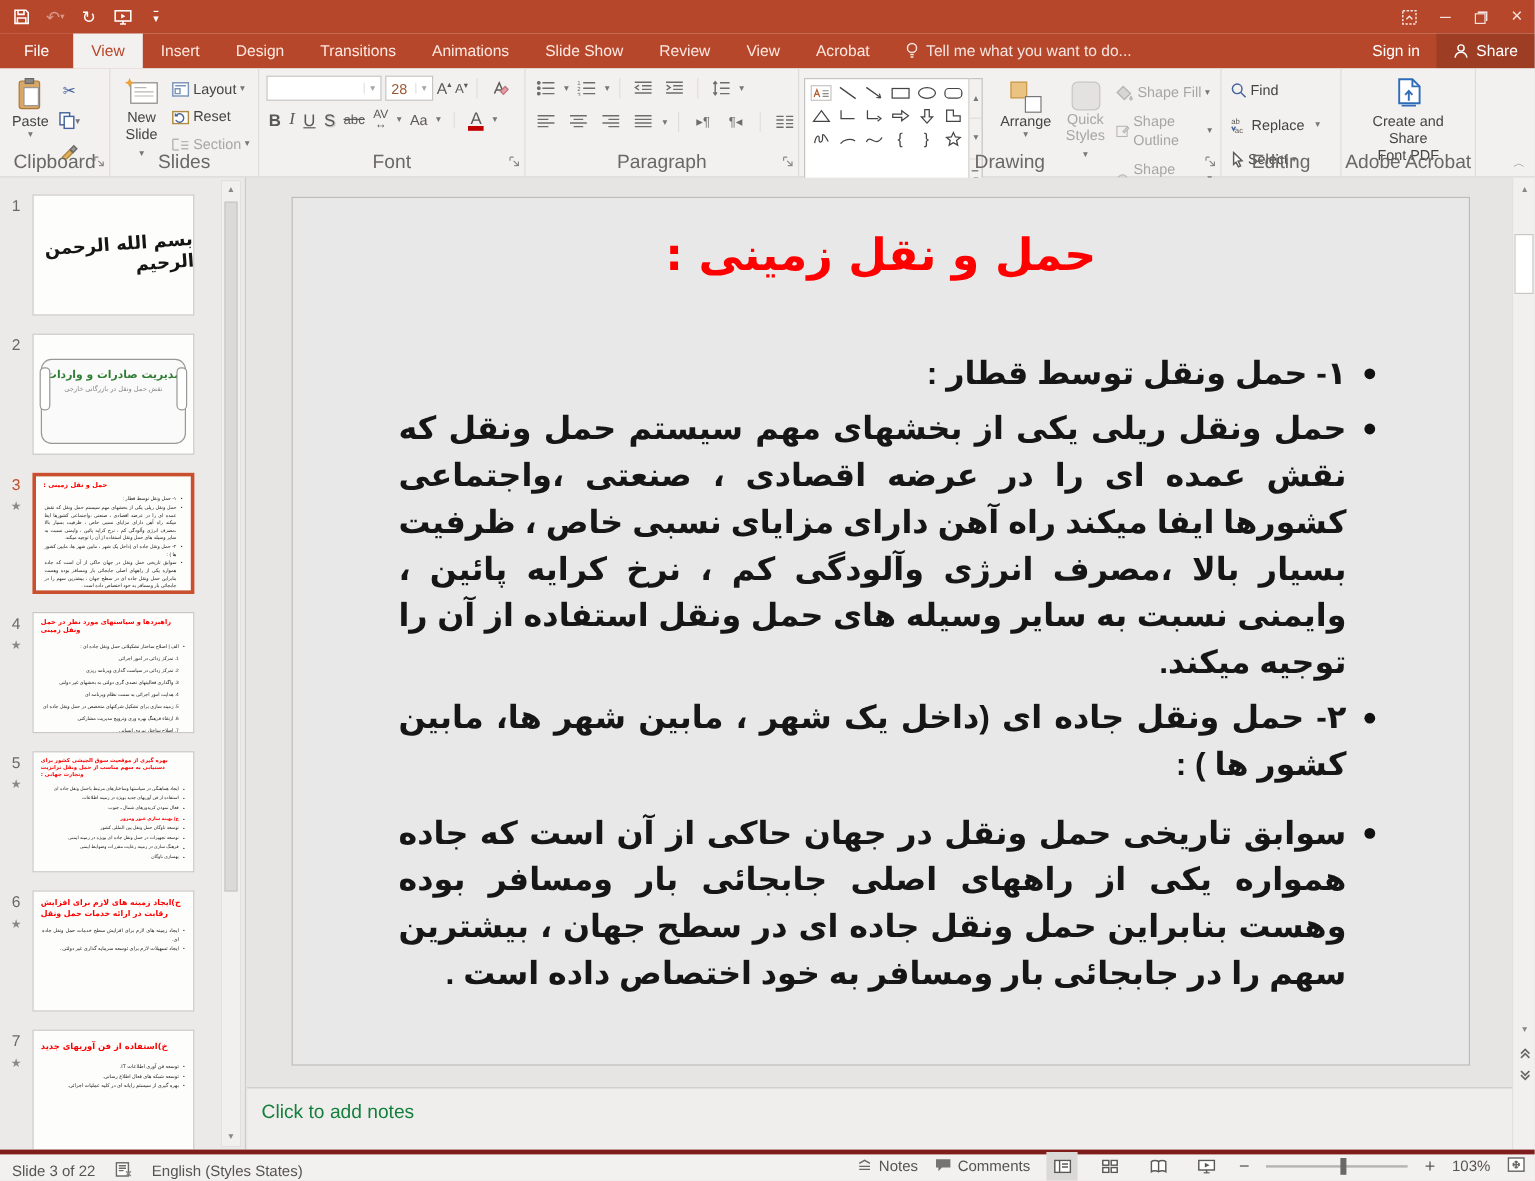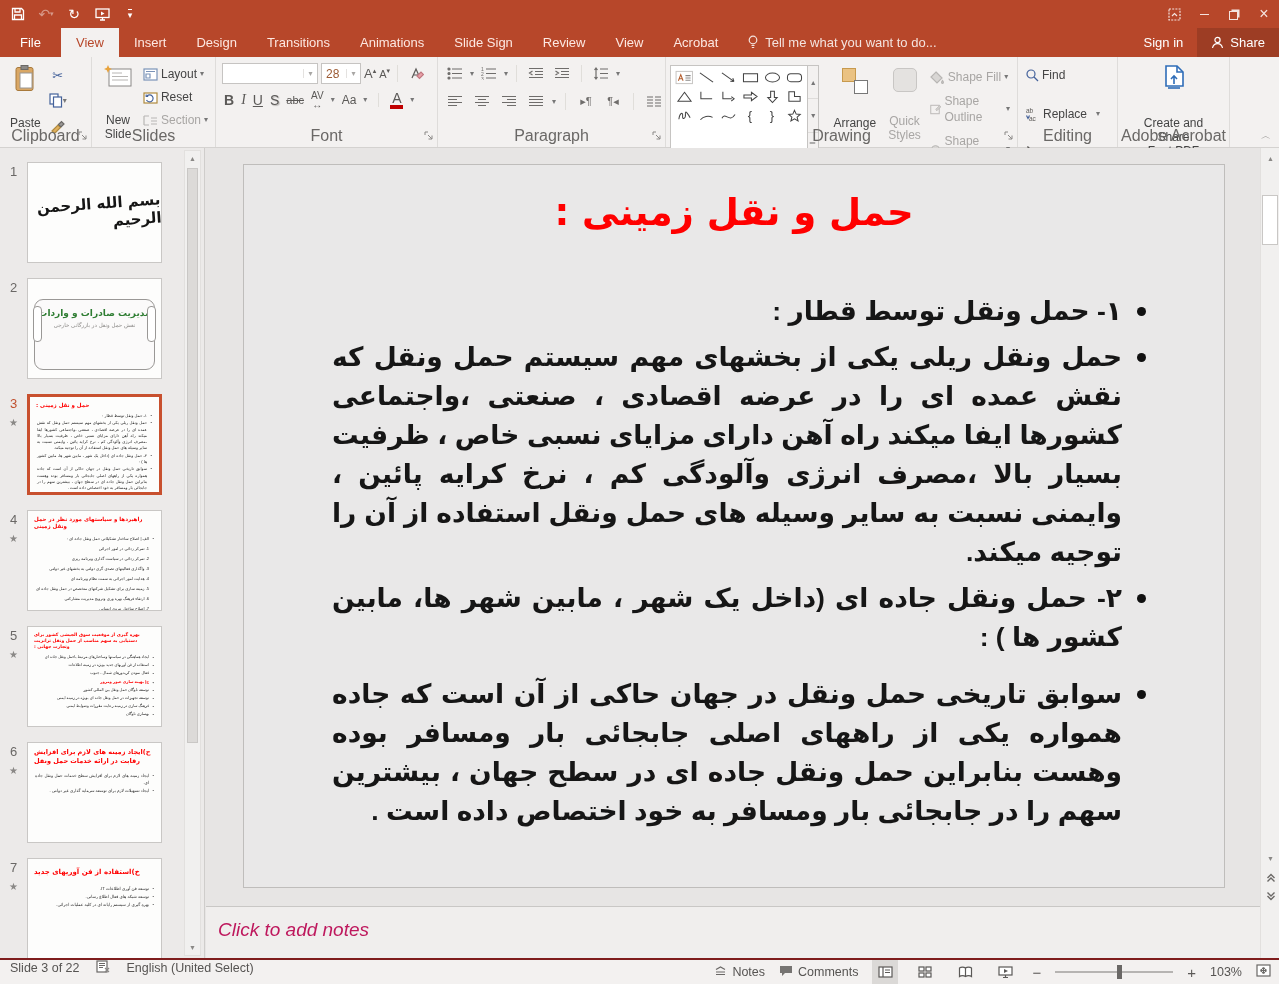--- a/index.html
+++ b/index.html
@@ -31,21 +31,21 @@
   .signin { line-height:29px; color:#fff; font-size:13px; margin-right:14px; }
   .share { display:flex; align-items:center; gap:6px; background:rgba(0,0,0,.14); color:#fff; font-size:13px; padding:0 14px; }
   .share svg { stroke:#fff; fill:none; stroke-width:1.2; }
 
   
   .ribbon { position:absolute; left:0; top:57px; width:100%; height:91px; background:#f3f1f0; border-bottom:1px solid #d4d2d0; display:flex; }
   .grp { position:relative; height:100%; border-right:1px solid #dedcda; padding:4px 4px 16px 4px; display:flex; align-items:flex-start; }
   .glabel { position:absolute; bottom:2px; left:0; right:0; text-align:center; font-size:16px; color:#6a6866; }
   .dlg { position:absolute; bottom:3px; right:4px; }
   .dlg svg { stroke:#8a8886; fill:none; stroke-width:1; }
-  .bigbtn { display:flex; flex-direction:column; align-items:center; justify-content:flex-start; padding:3px 6px; font-size:12px; color:#444;gap:22px; }
+  .bigbtn { display:flex; flex-direction:column; align-items:center; justify-content:flex-start; padding:3px 6px; font-size:12px; color:#444; }
   .bigbtn .cap { line-height:14px; text-align:center; }
   .arr { font-size:8px; color:#777; line-height:8px; }
   .sbtn { display:flex; align-items:center; gap:3px; font-size:12px; color:#444; padding:2px 3px; line-height:16px; }
   .sbtn svg, .mi svg { stroke:#6f6d6b; fill:none; stroke-width:1.2; }
   .dis2 { color:#a8a6a4 !important;align-items:center; }
   .dis2 svg { stroke:#b8b6b4 !important; }
   .col { display:flex; flex-direction:column; justify-content:flex-start; }
   .mi { width:22px; height:21px; display:flex; align-items:center; justify-content:center; }
   .combo { background:#fff; border:1px solid #c6c4c2; height:21px; display:flex; align-items:center; }
   .combo .cval { flex:1; font-size:12px; color:#9c5a33; padding:0 4px; }
@@ -99,30 +99,30 @@
 
   
   .editor { position:absolute; left:206px; top:0; right:19px; height:810px; background:#e7e5e4; }
   .slide { position:absolute; left:37px; top:16px; width:982px; height:724px; background:#e9e8e8; border:1px solid #bfbdbb; }
   .stitle { margin-top:26px; text-align:center; direction:rtl; font-family:"DejaVu Sans",sans-serif; font-weight:bold; font-size:37px; color:#ff0000; }
   .sbody { direction:rtl; margin:58px 70px 0 88px; font-family:"DejaVu Sans",sans-serif; font-weight:bold; font-size:26.5px; color:#161616; }
   .bi { position:relative; padding-right:32px; text-align:justify; line-height:39px; margin-bottom:7px; }
   .bi:before { content:""; position:absolute; right:8px; top:15px; width:9px; height:9px; border-radius:50%; background:#111; }
   .bi.gap { margin-top:18px; }
   .notes { position:absolute; left:0; right:0; top:758px; height:52px; background:#f0eeed; border-top:1px solid #c9c7c5; padding:12px 0 0 12px; }
-  .notes span { font-size:19px; color:#be185d;font-style:italic; }
+  .notes span { font-size:16px; color:#15803d; }
 
   
   .vscroll { position:absolute; right:0; top:0; width:19px; height:810px; background:#f1f0ef; border-left:1px solid #e2e0de; }
   .vbtnbx { position:absolute; left:2px; width:15px; height:16px; display:flex; align-items:center; justify-content:center; font-size:7px; color:#8a8886; }
   .vthumb { position:absolute; left:1px; top:47px; width:16px; height:50px; background:#fff; border:1px solid #c9c7c5; }
   .dbl svg { stroke:#6a6866; fill:none; stroke-width:1.4; }
 
   
-  .statusbar { position:absolute; left:0; top:958px; width:100%; height:26px; background:#f3f1f0; border-top:2px solid #7f1d1d; display:flex; align-items:flex-start; font-size:12.5px; color:#565452; }
+  .statusbar { position:absolute; left:0; top:958px; width:100%; height:26px; background:#f3f1f0; border-top:4px solid #7f1d1d; display:flex; align-items:flex-end; font-size:12.5px; color:#565452; }
   .statusbar .lft { display:flex; align-items:center; gap:16px; padding-left:10px; }
   .statusbar .rgt { margin-left:auto; display:flex; align-items:center; gap:14px; padding-right:8px; }
   .sic svg { stroke:#6a6866; fill:none; stroke-width:1.2; }
   .sbitem { display:flex; align-items:center; gap:5px; }
   .vbtn { width:26px; height:24px; display:flex; align-items:center; justify-content:center; }
   .vbtn.active { background:#dbd9d7; }
   .vbtn svg { stroke:#5b5957; fill:none; stroke-width:1.2; }
   .zoomtrack { position:relative; width:118px; height:2px; background:#b6b4b2; }
   .zoomthumb { position:absolute; left:52%; top:-6px; width:5px; height:14px; background:#6a6866; }
   .zoomsym { font-size:15px; color:#5b5957; }
@@ -170,21 +170,21 @@
     </div>
   </div>
 
   <div class="tabrow">
     <span class="tab file">File</span>
     <span class="tab active">View</span>
     <span class="tab">Insert</span>
     <span class="tab">Design</span>
     <span class="tab">Transitions</span>
     <span class="tab">Animations</span>
-    <span class="tab">Slide Sign</span>
+    <span class="tab">Slide Show</span>
     <span class="tab">Review</span>
     <span class="tab">View</span>
     <span class="tab">Acrobat</span>
     <span class="tellme">
       <svg width="12" height="15" viewBox="0 0 12 15">
           <circle cx="6" cy="5" r="3.8"></circle>
           <path d="M4.5 10.5h3M4.8 12.5h2.4"></path>
         </svg>
       <span>Tell me what you want to do...</span>
     </span>
@@ -551,21 +551,21 @@
             </span>
         </div>
       </div>
       <span class="glabel">Drawing</span>
       <span class="dlg"><svg width="9" height="9" viewBox="0 0 9 9">
             <path d="M1 1h3M1 1v3M4 4l4 4M8 4.5V8H4.5"></path>
           </svg></span>
     </div>
 
     <div class="grp" style="width:100px">
-      <div class="col" style="gap:19px;padding-top:4px">
+      <div class="col" style="gap:9px;padding-top:4px">
         <span class="sbtn">
             <svg width="14" height="14" viewBox="0 0 14 14">
               <circle cx="6" cy="6" r="4" stroke="#44629b"></circle>
               <path d="M9 9l4 4" stroke="#44629b"></path>
             </svg>
             <span>Find</span>
           </span>
         <span class="sbtn">
             <svg width="15" height="14" viewBox="0 0 15 14">
               <text x="1" y="6" font-size="6.5" fill="#5b5957" stroke="none">ab</text>
@@ -753,21 +753,21 @@
   </div>
 
   <div class="statusbar">
     <div class="lft">
       <span>Slide 3 of 22</span>
       <span class="sic"><svg width="15" height="13" viewBox="0 0 15 13">
             <rect x="1" y="1" width="10" height="11" fill="#fff"></rect>
             <path d="M3 3.5h6M3 5.5h6M3 7.5h4"></path>
             <path d="M9 8l4 4M13 8l-4 4" stroke="#8a8886"></path>
           </svg></span>
-      <span>English (United Select)</span>
+      <span>English (Styles States)</span>
     </div>
     <div class="rgt">
       <span class="sbitem">
           <span class="sic"><svg width="13" height="12" viewBox="0 0 13 12">
               <path d="M2 4.5l4.5-2.5 4.5 2.5" fill="none"></path>
               <path d="M2 7h9M2 9.5h9"></path>
             </svg></span>
           <span>Notes</span>
         </span>
       <span class="sbitem">

